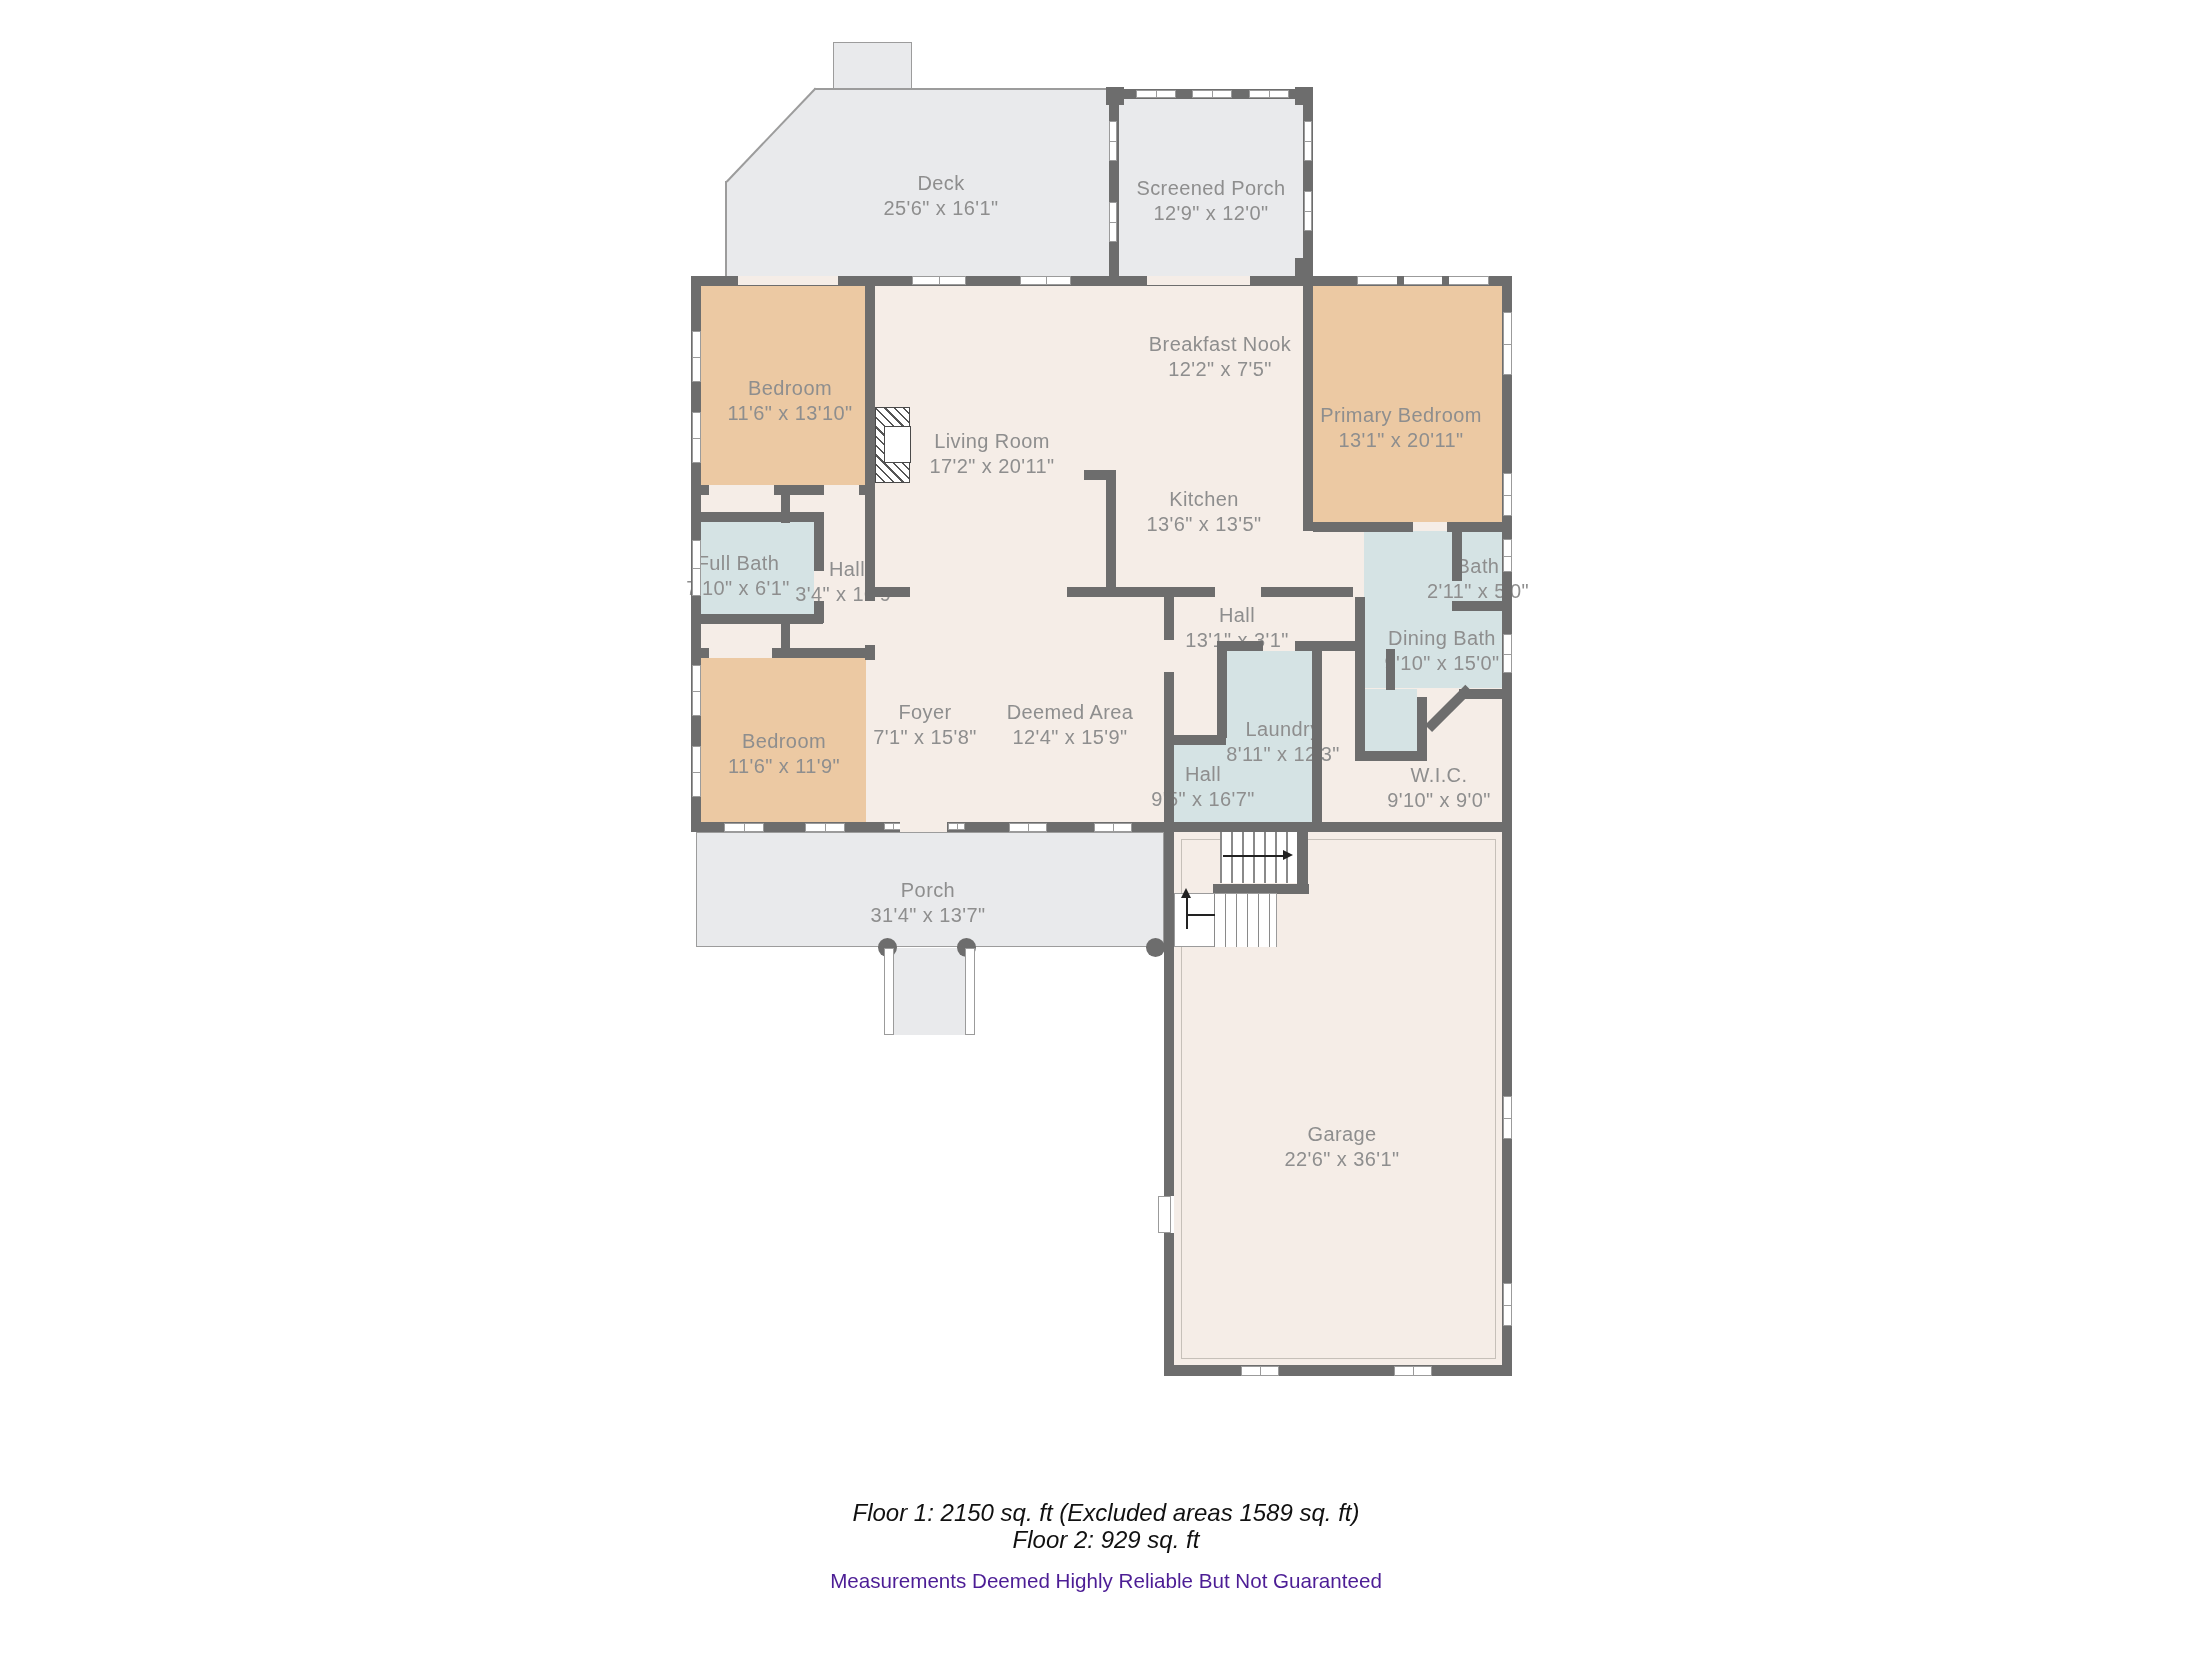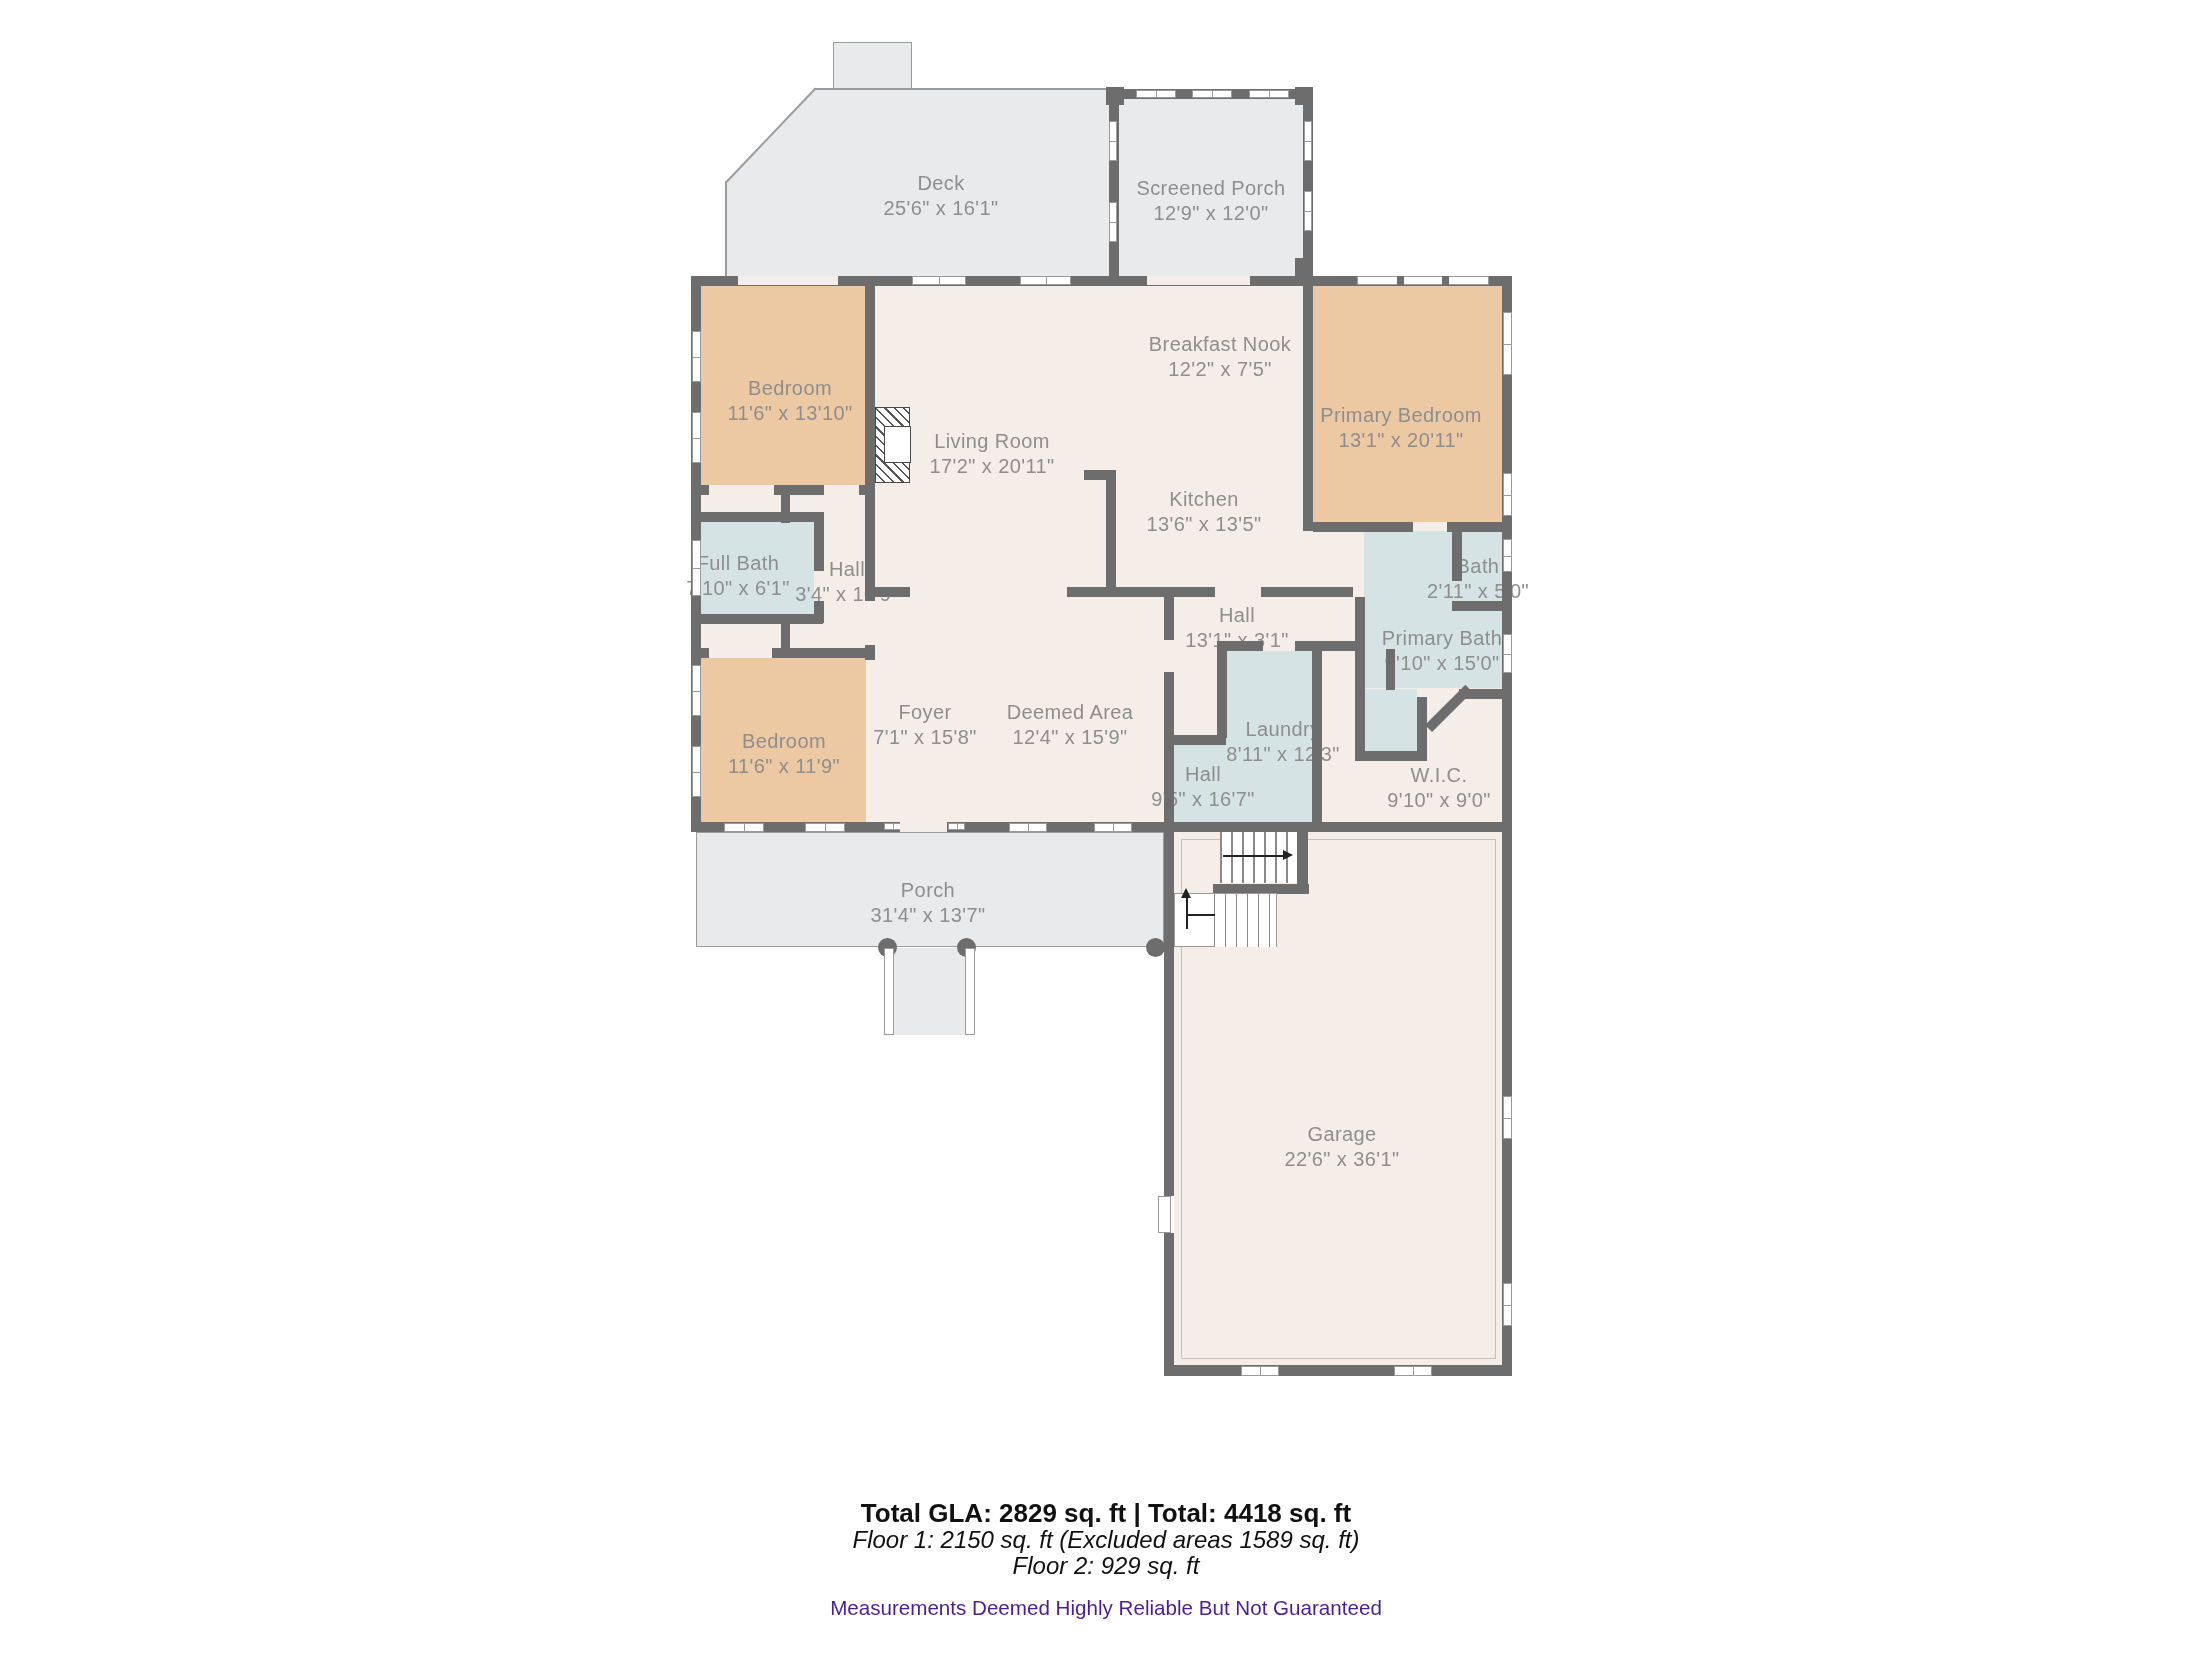--- a/index.html
+++ b/index.html
@@ -212,21 +212,21 @@
   </div>
   <div class="rl" style="left:1478px;top:554px;">
     <div>Bath</div>
     <div>2'11" x 5'0"</div>
   </div>
   <div class="rl" style="left:1237px;top:603px;">
     <div>Hall</div>
     <div>13'1" x 3'1"</div>
   </div>
   <div class="rl" style="left:1442px;top:626px;">
-    <div>Primary Bath</div>
+    <div>Dining Bath</div>
     <div>9'10" x 15'0"</div>
   </div>
   <div class="rl" style="left:925px;top:700px;">
     <div>Foyer</div>
     <div>7'1" x 15'8"</div>
   </div>
   <div class="rl" style="left:1070px;top:700px;">
     <div>Deemed Area</div>
     <div>12'4" x 15'9"</div>
   </div>
@@ -249,21 +249,20 @@
   <div class="rl" style="left:928px;top:878px;">
     <div>Porch</div>
     <div>31'4" x 13'7"</div>
   </div>
   <div class="rl" style="left:1342px;top:1122px;">
     <div>Garage</div>
     <div>22'6" x 36'1"</div>
   </div>
 
   <div id="summary">
-    <div class="l1">Total GLA: 2829 sq. ft | Total: 4418 sq. ft</div>
     <div class="l2">Floor 1: 2150 sq. ft (Excluded areas 1589 sq. ft)</div>
     <div class="l3">Floor 2: 929 sq. ft</div>
     <div class="disc">Measurements Deemed Highly Reliable But Not Guaranteed</div>
   </div>
 
 
 </div>
 
 
 </body></html>

